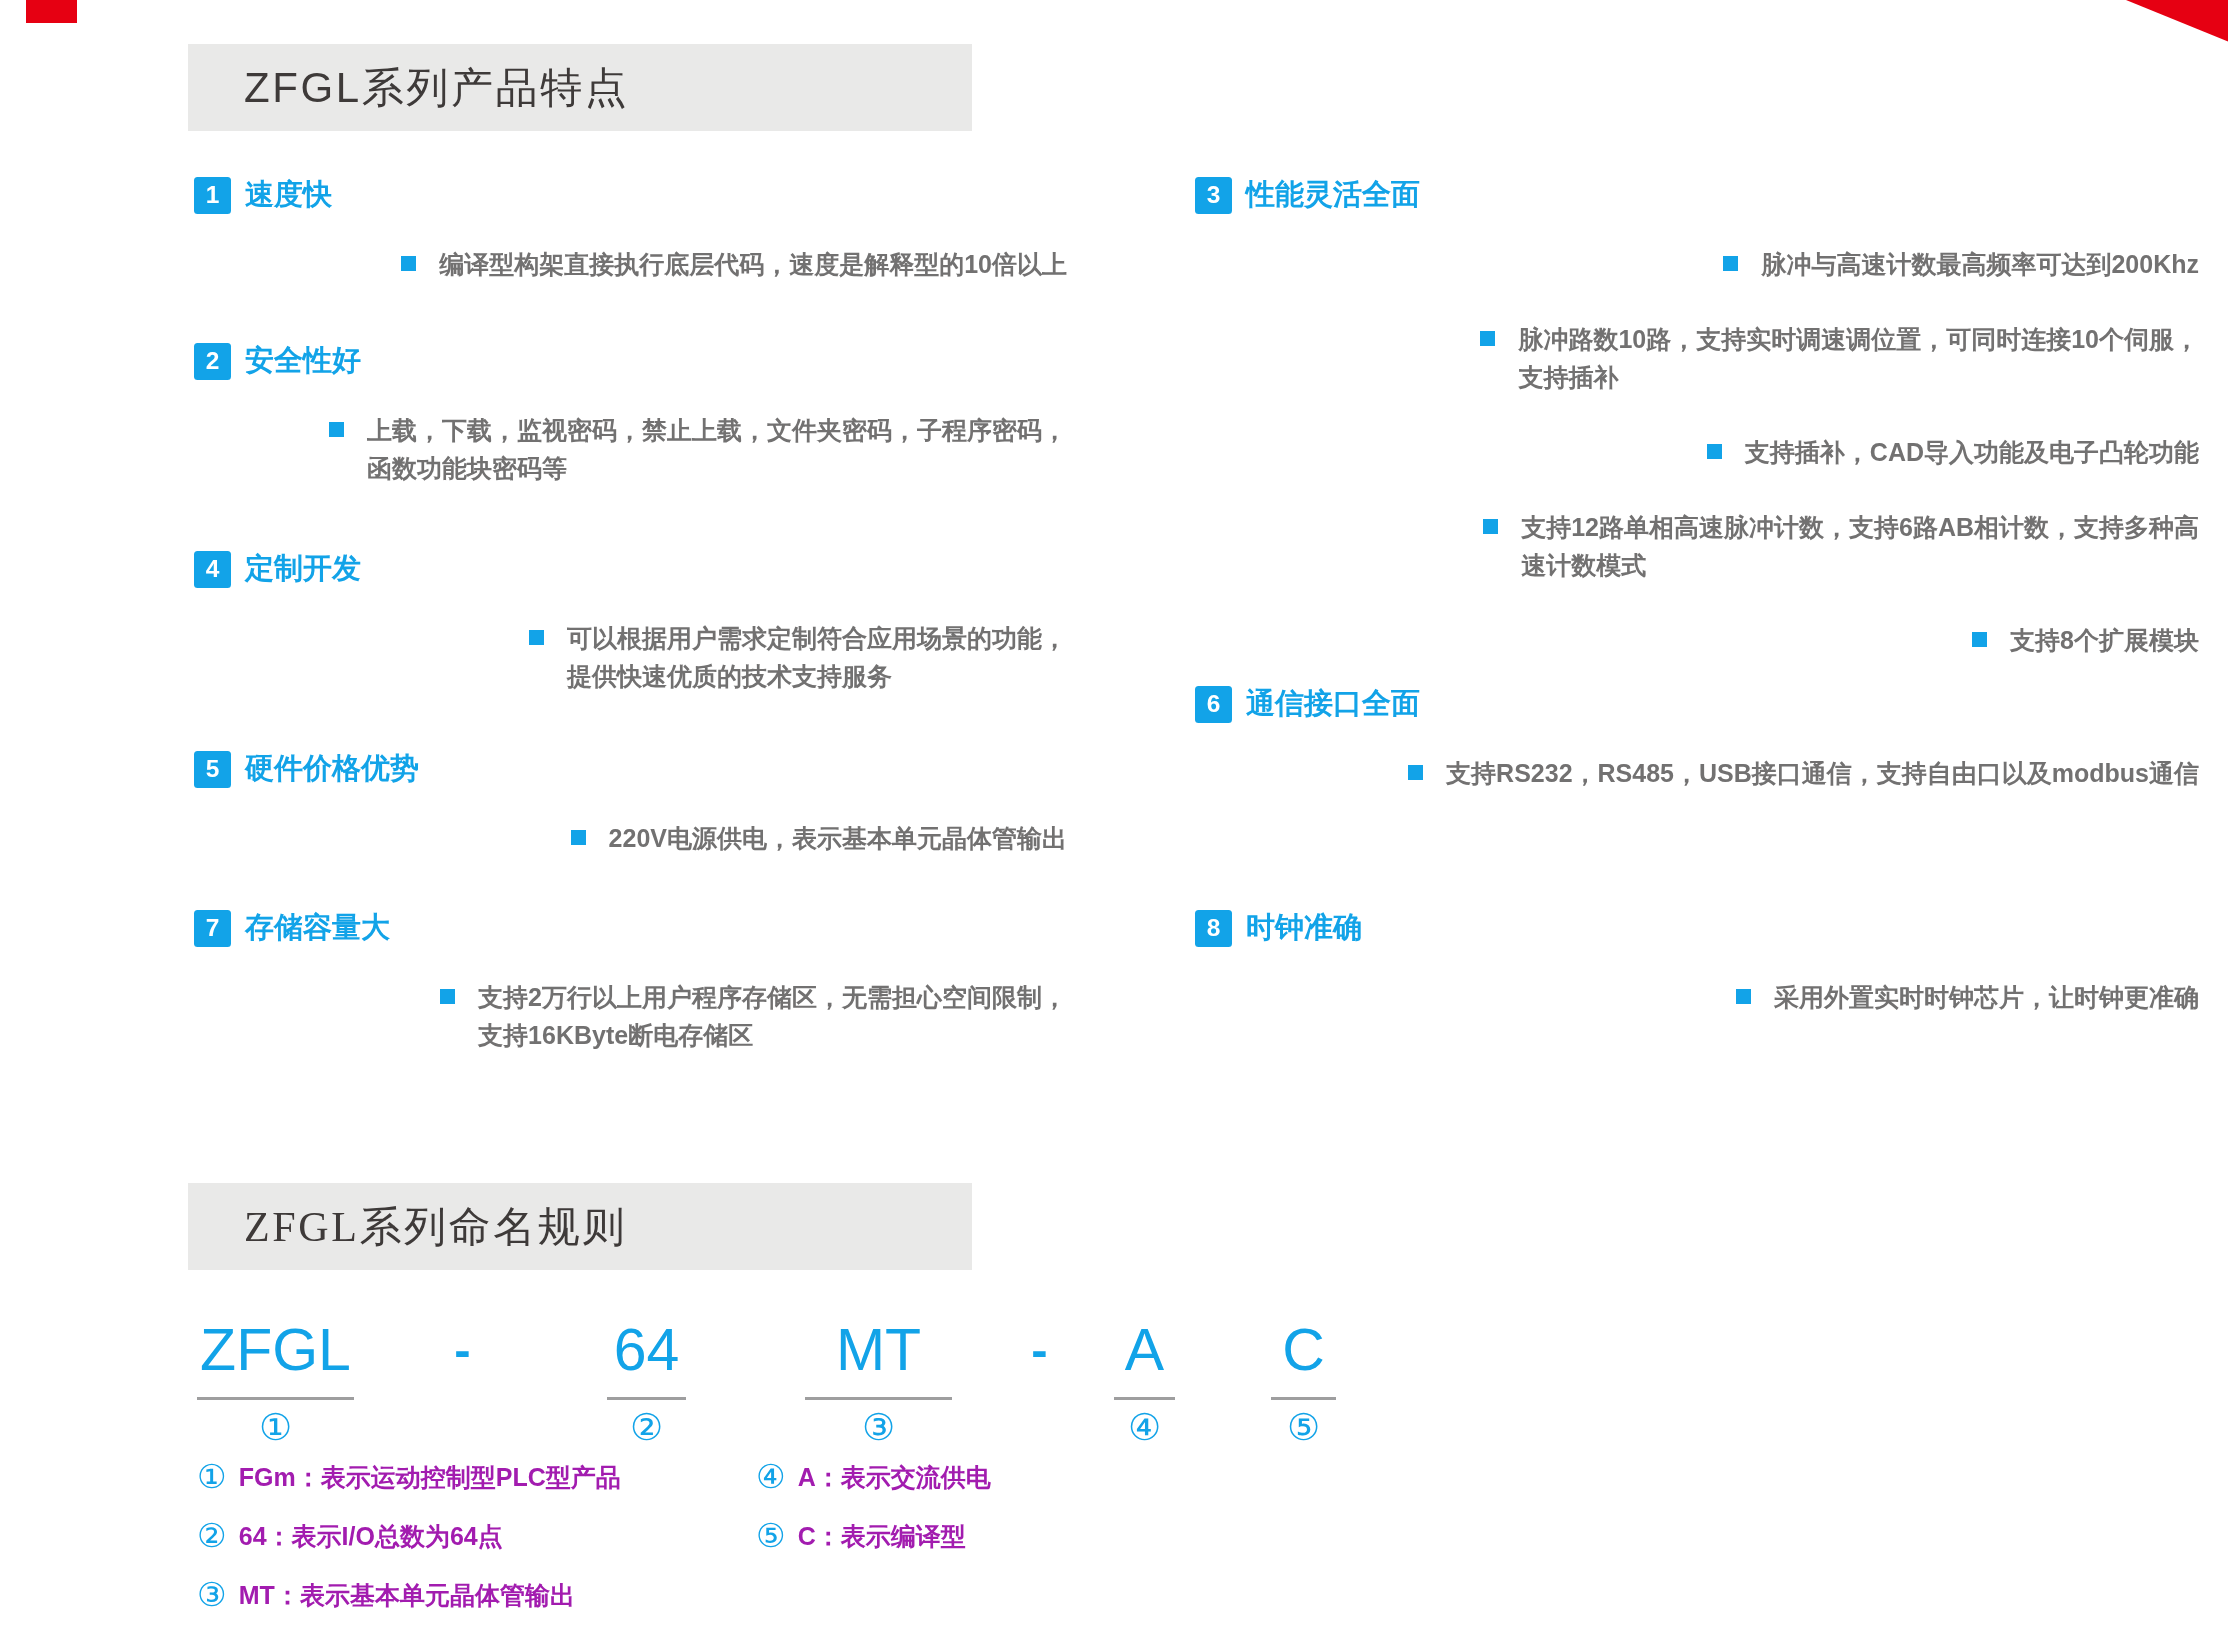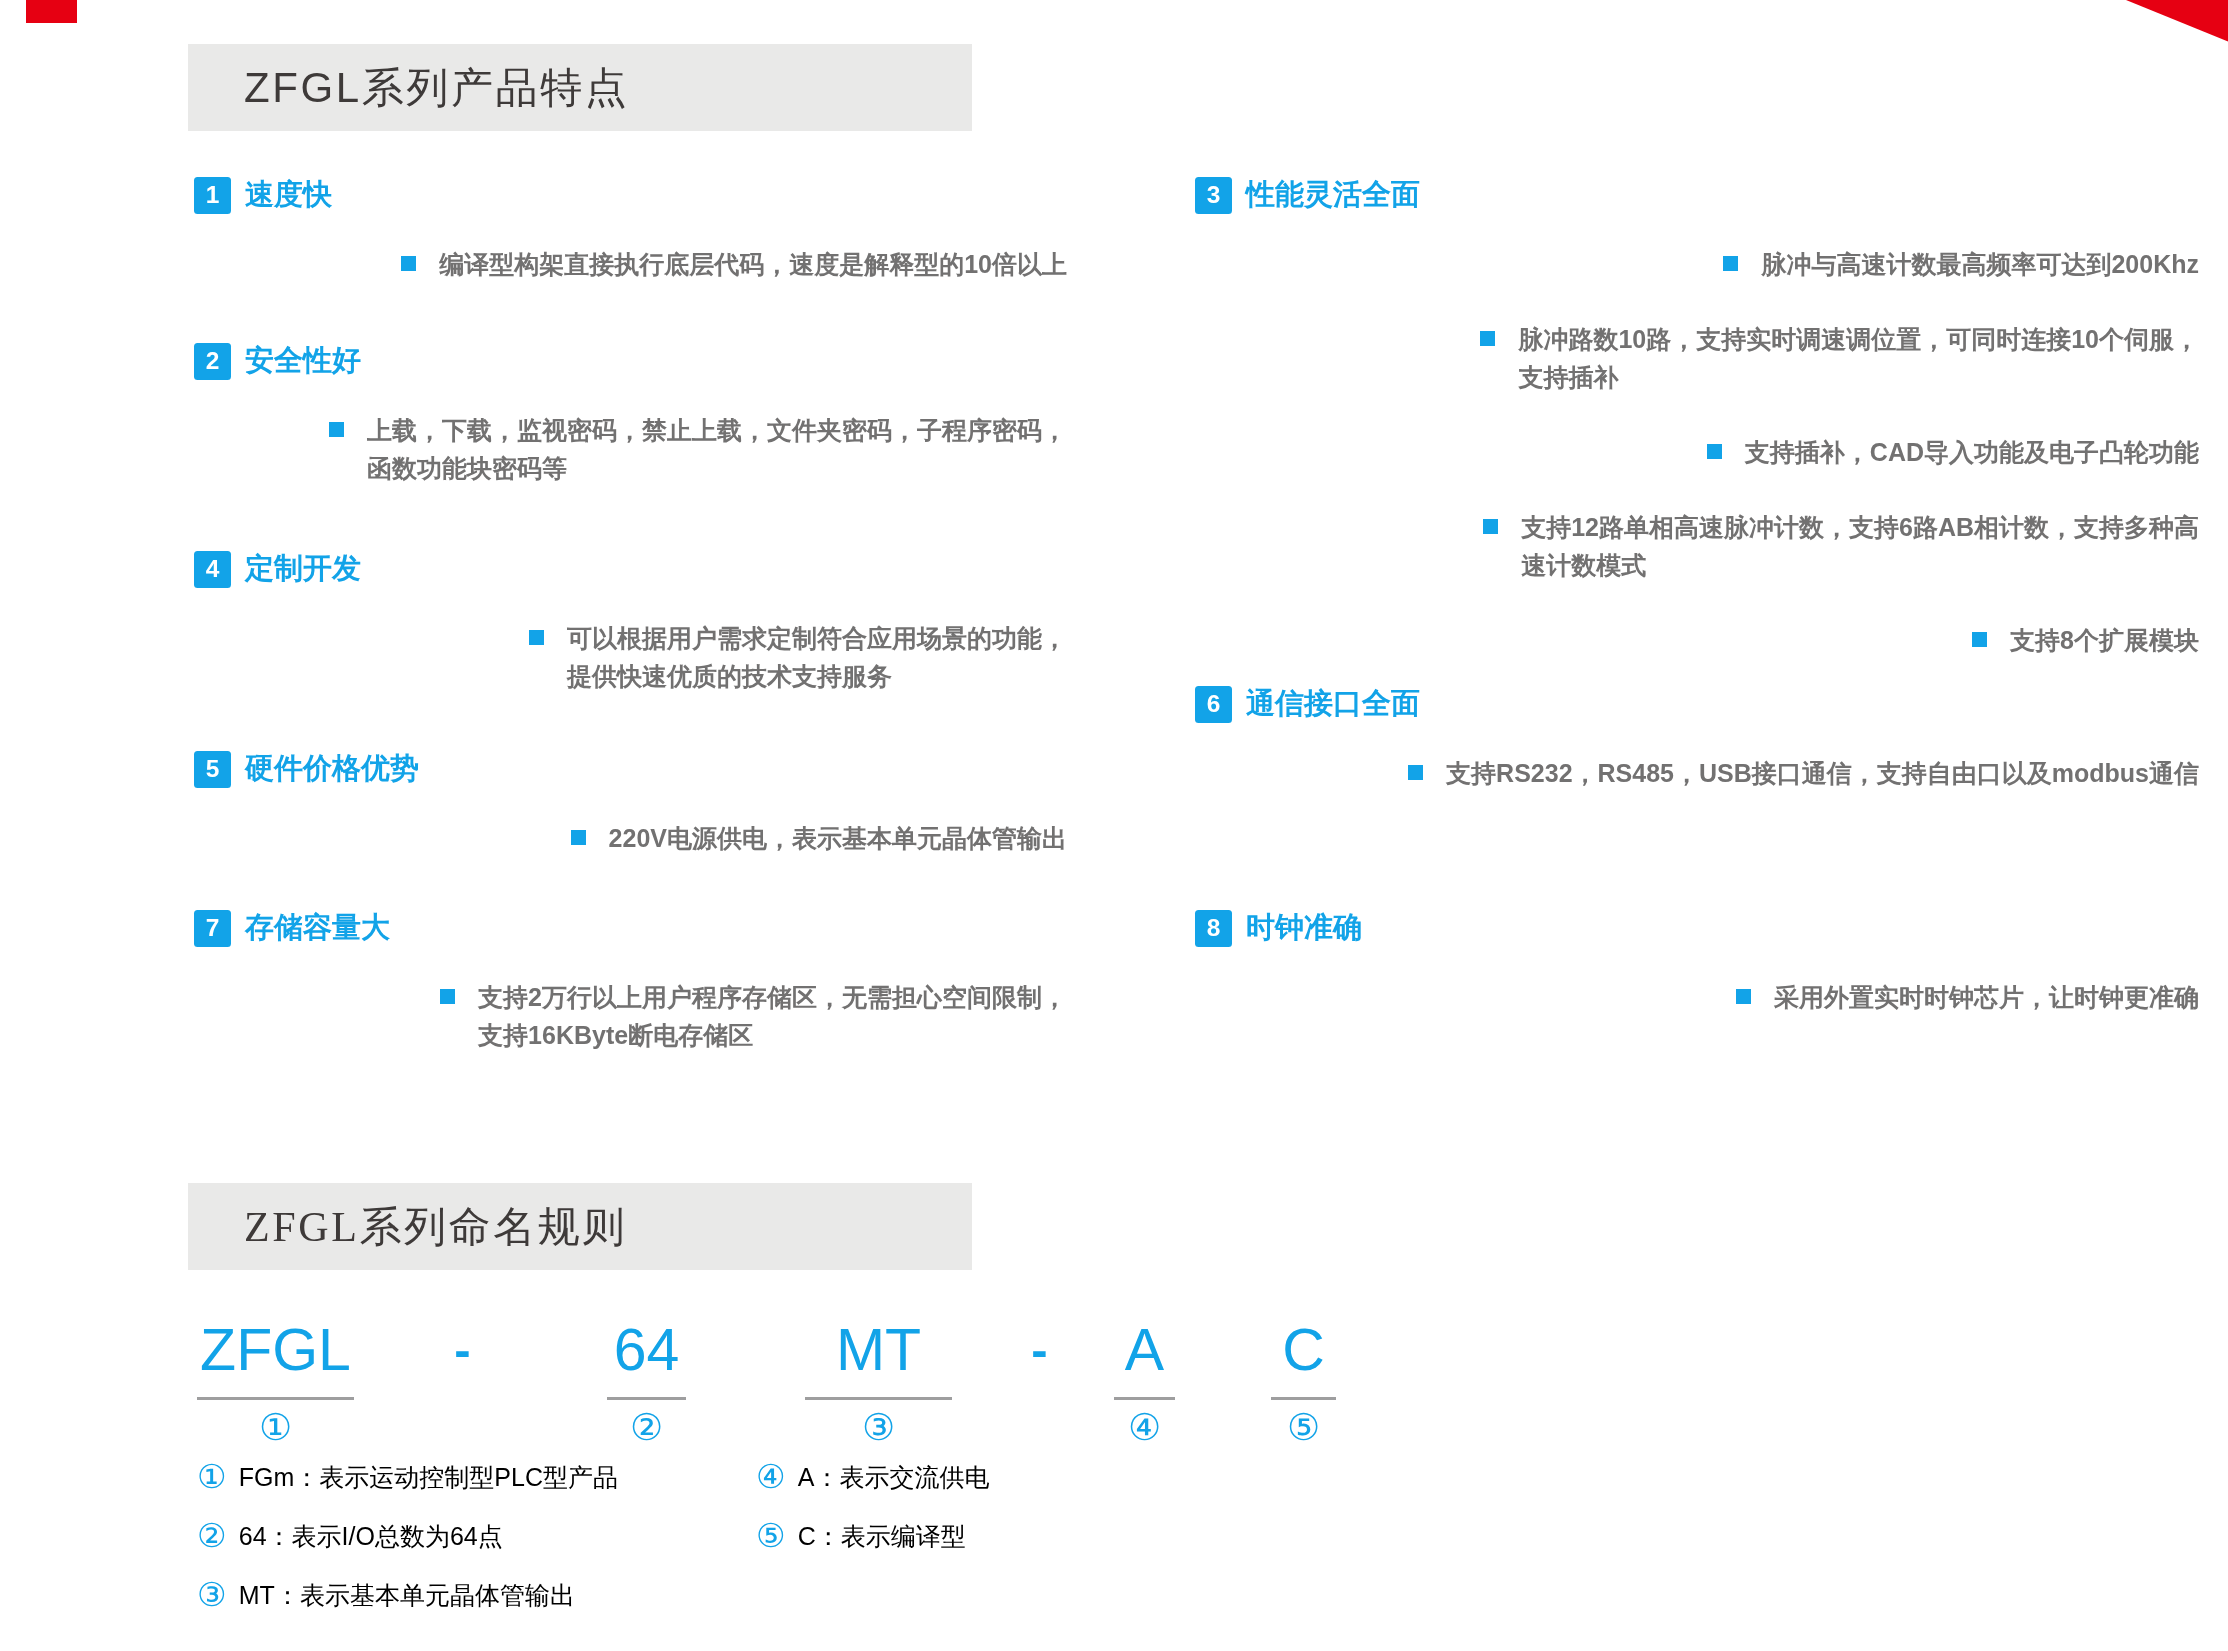--- a/index.html
+++ b/index.html
@@ -64,21 +64,21 @@
   #seg3{left:805px;width:147px;}
   #dash2{left:1009px;width:61px;}
   #seg4{left:1114px;width:61px;}
   #seg5{left:1271px;width:65px;}
   
   .legend{position:absolute;top:1457px;}
   #legend-left{left:197px;}
   #legend-right{left:756px;}
   .l-row{display:flex;align-items:center;gap:12.2px;margin-bottom:19px;height:40px;}
   .l-mark{font-size:33px;color:var(--blue);line-height:40px;}
-  .l-text{font-size:25px;font-weight:normal;color:#000000;}
+  .l-text{font-size:25px;font-weight:bold;color:#a21caf;}
 </style>
 </head>
 <body>
 
 <div class="page">
 
   <div class="corner-left"></div>
   <div class="corner-right"></div>
 
   <div class="bar" id="bar1">

